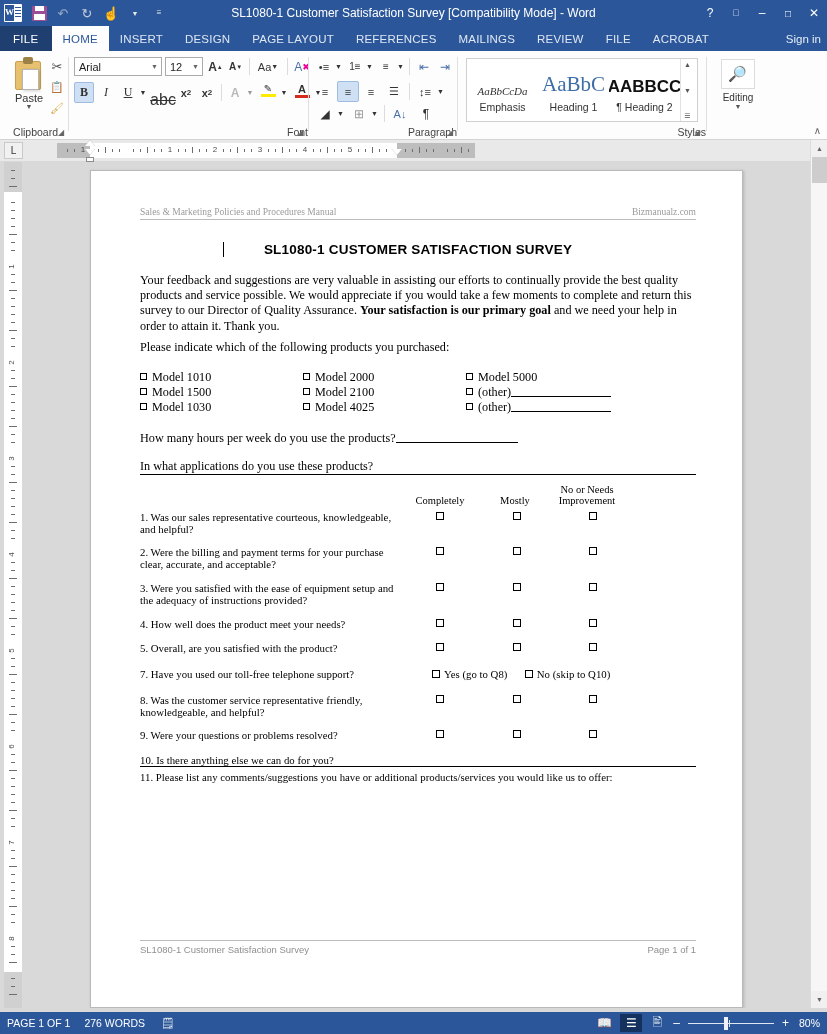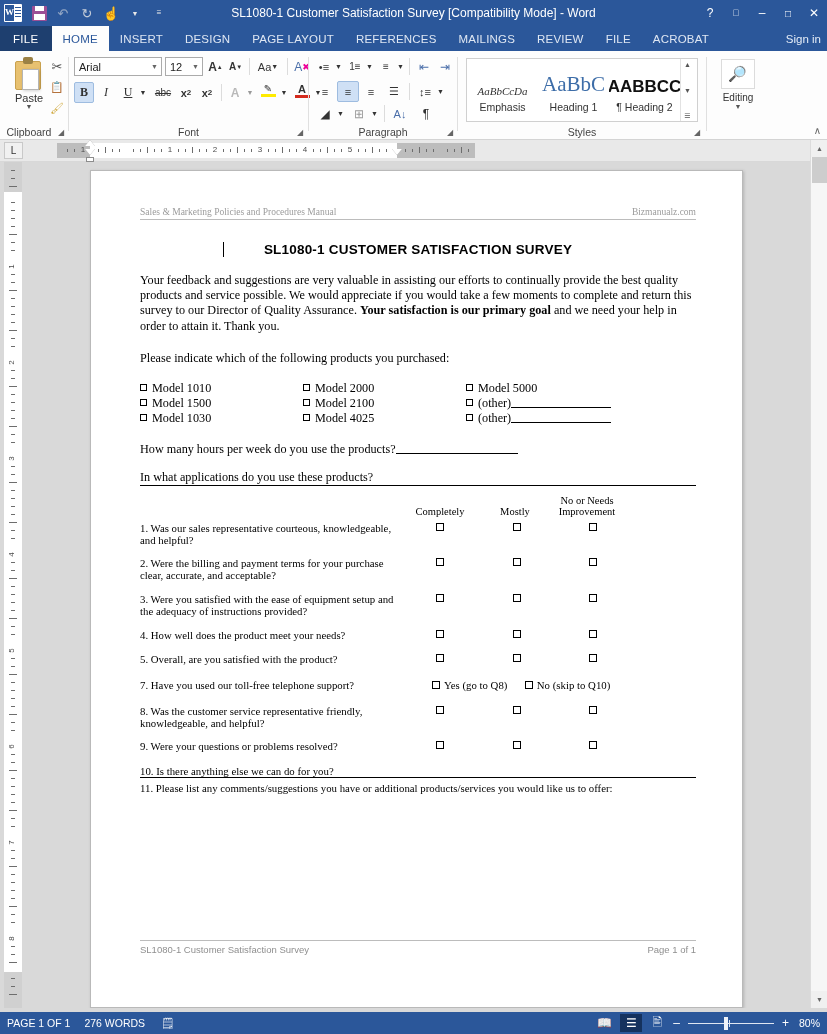--- a/index.html
+++ b/index.html
@@ -84,21 +84,21 @@
   }
 
   
   .ribbon {
     position: absolute; top: 51px; left: 0; width: 827px; height: 89px;
     background: #fdfdfd; border-bottom: 1px solid #d4d4d4;
   }
   .grp { position: absolute; top: 0; height: 89px; }
   .grp-sep { position: absolute; top: 6px; width: 1px; height: 74px; background: #e0e0e0; }
   .grp-label {
-    position: absolute; bottom: 2px; width: 100%; text-align: center;
+    position: absolute; bottom: 2px; width: 100%; text-align: right;
     font-size: 10.5px; color: #444;
   }
   .dlg-launcher {
     position: absolute; bottom: 3px; font-size: 8px; color: #666;
   }
 
   
   .paste-btn {
     position: absolute; left: 8px; top: 4px; width: 42px; height: 68px;
     display: flex; flex-direction: column; align-items: center;
@@ -240,21 +240,21 @@
     font-weight: bold; font-size: 13.5px; letter-spacing: .2px;
     margin-top: 22px; position: relative;
   }
   .caret-bar {
     position: absolute; left: 83px; top: 0px; width: 1px; height: 15px; background: #000;
   }
   .para {
     font-size: 12.2px; line-height: 15.2px; margin-top: 16px; text-align: left;
   }
   .para b { font-weight: bold; }
-  .prompt { font-size: 12.2px; margin-top: 17px; }
+  .prompt { font-size: 12.2px; margin-top: 6px; }
   .models {
     display: flex; margin-top: 15px; font-size: 12.2px; line-height: 15px;
   }
   .models .col { width: 163px; }
   .models .col:last-child { width: auto; }
   .cb {
     display: inline-block; width: 7px; height: 7px;
     border: 1px solid #000; margin-right: 5px; vertical-align: 1px;
   }
   .blank-s {
@@ -431,21 +431,21 @@
       <div class="rb" style="left:157px; top:5px; width:19px; font-size:10px; font-weight:bold;">A<sup style="font-size:6px">▼</sup></div>
       <div class="sep-v" style="left:180px; top:7px; height:17px;"></div>
       <div class="rb" style="left:184px; top:5px; width:30px; font-size:11px;">Aa <span style="font-size:7px">▼</span></div>
       <div class="sep-v" style="left:218px; top:7px; height:17px;"></div>
       <div class="rb" style="left:222px; top:5px; width:22px; font-size:12px; color:#4a6ea9;">A<span style="font-size:9px;color:#e09">✖</span></div>
 
       <div class="rb sel" style="left:5px; top:31px; width:20px; font-weight:bold; font-family:'Liberation Serif',serif;">B</div>
       <div class="rb" style="left:27px; top:31px; width:20px; font-style:italic; font-family:'Liberation Serif',serif;">I</div>
       <div class="rb" style="left:49px; top:31px; width:20px; text-decoration:underline; font-family:'Liberation Serif',serif;">U</div>
       <div class="rb" style="left:69px; top:31px; width:10px; font-size:7px;">▼</div>
-      <div class="rb" style="left:82px; top:31px; width:24px; font-size:10px; text-decoration:line-through;">abc</div>
+      <div class="rb" style="left:82px; top:38px; width:24px; font-size:16px; text-decoration:line-through;">abc</div>
       <div class="rb" style="left:107px; top:31px; width:20px; font-size:11px; font-weight:bold;">x<sub style="font-size:8px">2</sub></div>
       <div class="rb" style="left:128px; top:31px; width:20px; font-size:11px; font-weight:bold;">x<sup style="font-size:8px">2</sup></div>
       <div class="sep-v" style="left:152px; top:33px; height:17px;"></div>
       <div class="rb" style="left:156px; top:31px; width:20px; color:#b9b9b9; font-weight:bold;">A</div>
       <div class="rb" style="left:176px; top:31px; width:10px; font-size:7px; color:#999;">▼</div>
       <div class="rb" style="left:188px; top:29px; width:22px; flex-direction:column;">
         <span style="font-size:10px; line-height:10px;">✎</span>
         <span style="display:block; width:15px; height:3px; background:#ffeb00;"></span>
       </div>
       <div class="rb" style="left:210px; top:31px; width:10px; font-size:7px;">▼</div>

